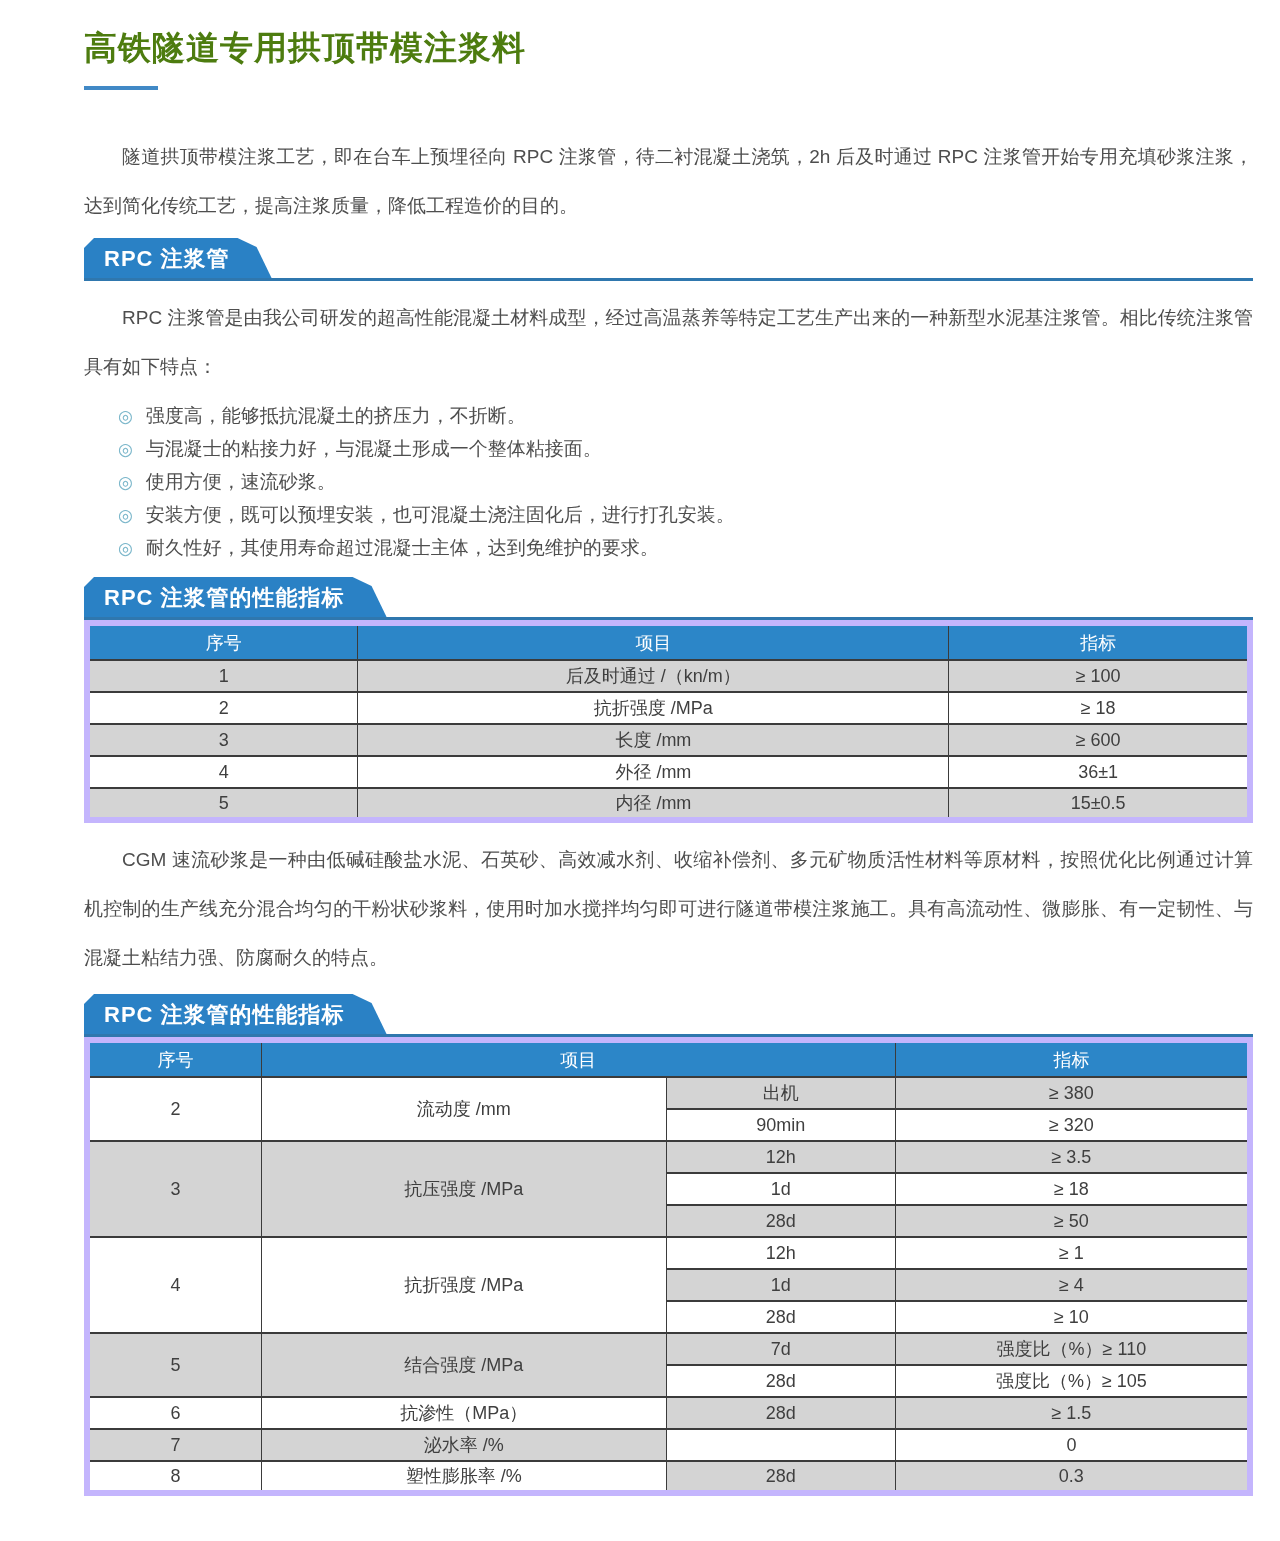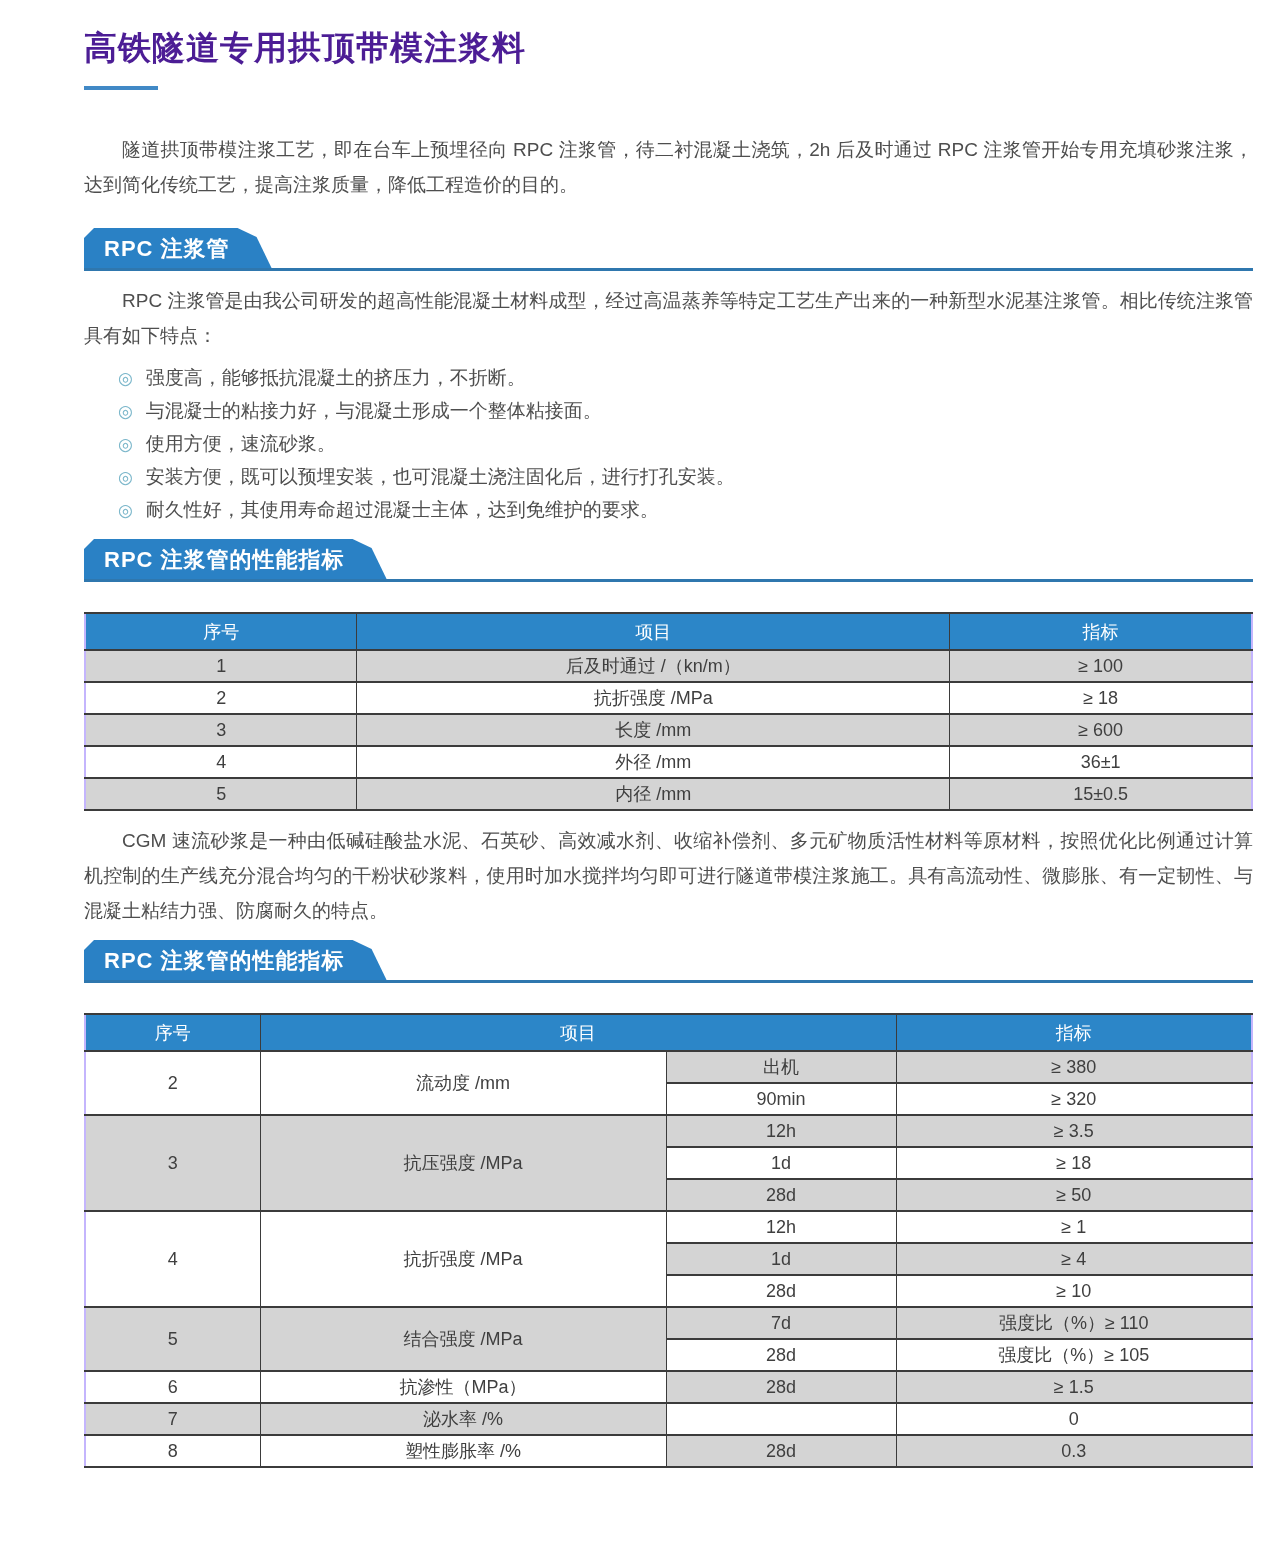--- a/index.html
+++ b/index.html
@@ -15,33 +15,33 @@
     width: 1280px;
     min-height: 1541px;
     padding: 26px 27px 18px 84px;
     background: #fff;
   }
   
   .doc-title {
     font-size: 33px;
     line-height: 44px;
     font-weight: 700;
-    color: #4c1d95;
+    color: #4d7c0f;
     letter-spacing: 1px;
   }
   .title-underline {
     width: 74px;
     height: 4px;
     background: #4189c6;
     margin-top: 16px;
   }
   
   .para {
     font-size: 19px;
-    line-height: 35px;
+    line-height: 49px;
     color: #4e4e4e;
     text-indent: 2em;
     text-align: justify;
   }
   .para-intro { margin-top: 42px; }
   
   .section-bar {
     border-bottom: 3px solid #2f77ae;
   }
   .section-tab {
@@ -49,21 +49,21 @@
     width: fit-content;
     background: #2a81c5;
     color: #ffffff;
     font-size: 22px;
     font-weight: 700;
     line-height: 22px;
     padding: 10px 42px 8px 20px;
     letter-spacing: 1px;
     clip-path: polygon(0 100%, 0 10px, 10px 0, calc(100% - 34px) 0, calc(100% - 15px) 9px, 100% 100%);
   }
-  .mt-sec1 { margin-top: 26px; }
+  .mt-sec1 { margin-top: 8px; }
   .mt-sec  { margin-top: 12px; }
   .para-after-tab { margin-top: 12px; }
   
   .bullets {
     list-style: none;
     margin-top: 9px;
   }
   .bullets li {
     display: flex;
     align-items: baseline;
@@ -76,24 +76,24 @@
   .bullet-icon {
     color: #7ab6ca;
     font-size: 17px;
     flex: 0 0 auto;
   }
   
   table.perf {
     width: 100%;
     border-collapse: collapse;
     table-layout: fixed;
-    margin-top: 30px;
+    margin-top: 0;
     font-size: 18px;
     color: #3f3f3f;
-    border: 2px solid #c4b5fd;
+    border: 6px solid #c4b5fd;
     padding-left: 44px;
   }
   table.perf th, table.perf td {
     border-left: 1px solid #3b3b3b;
     border-right: 1px solid #3b3b3b;
     border-top: 2px solid #3b3b3b;
     border-bottom: 2px solid #3b3b3b;
     text-align: center;
     vertical-align: middle;
     padding: 0 6px;

